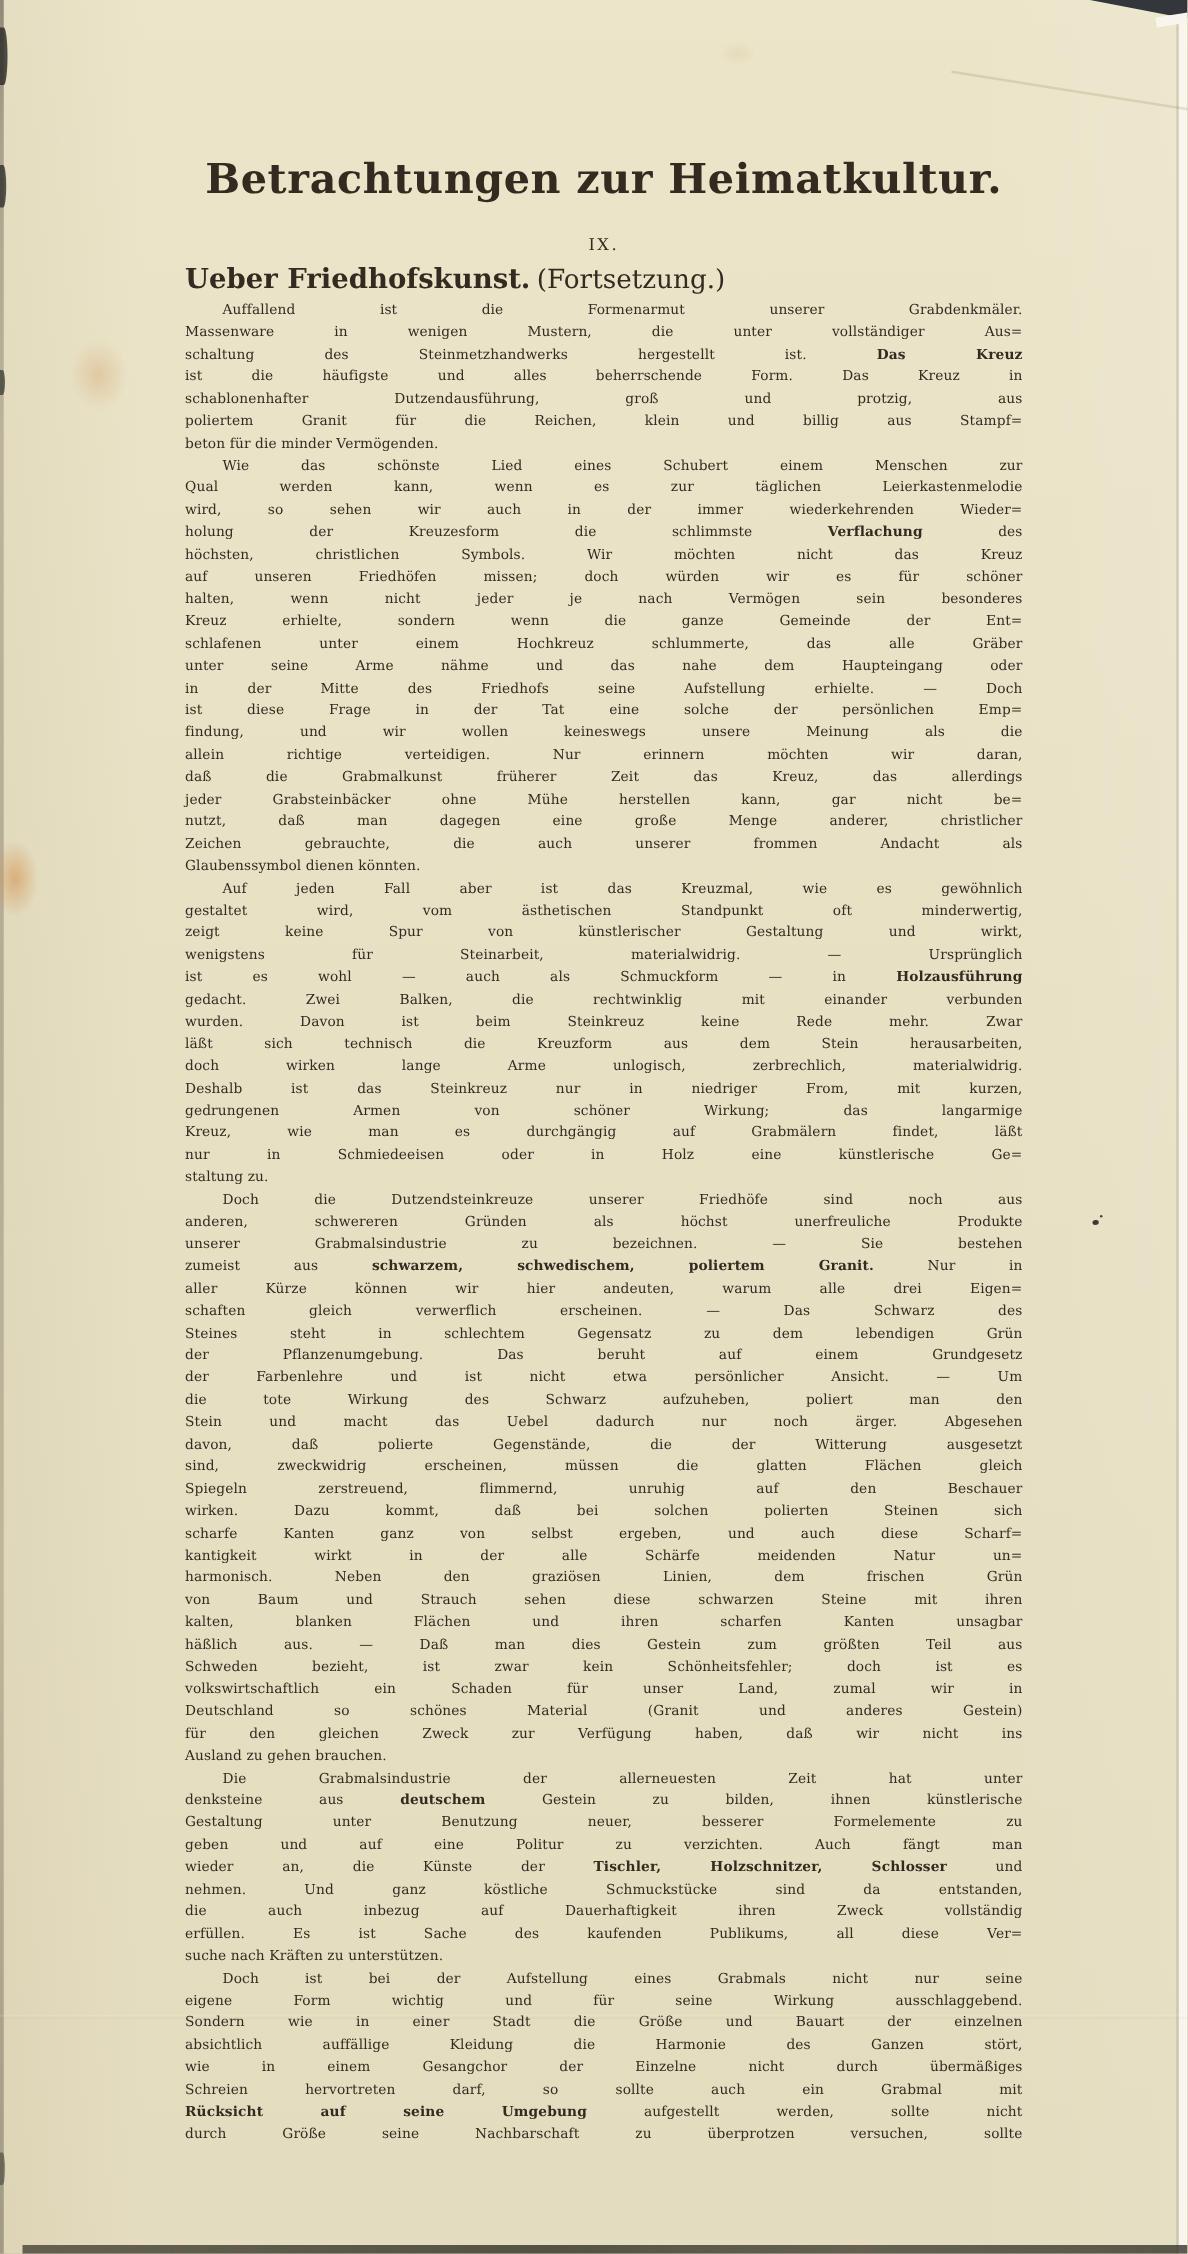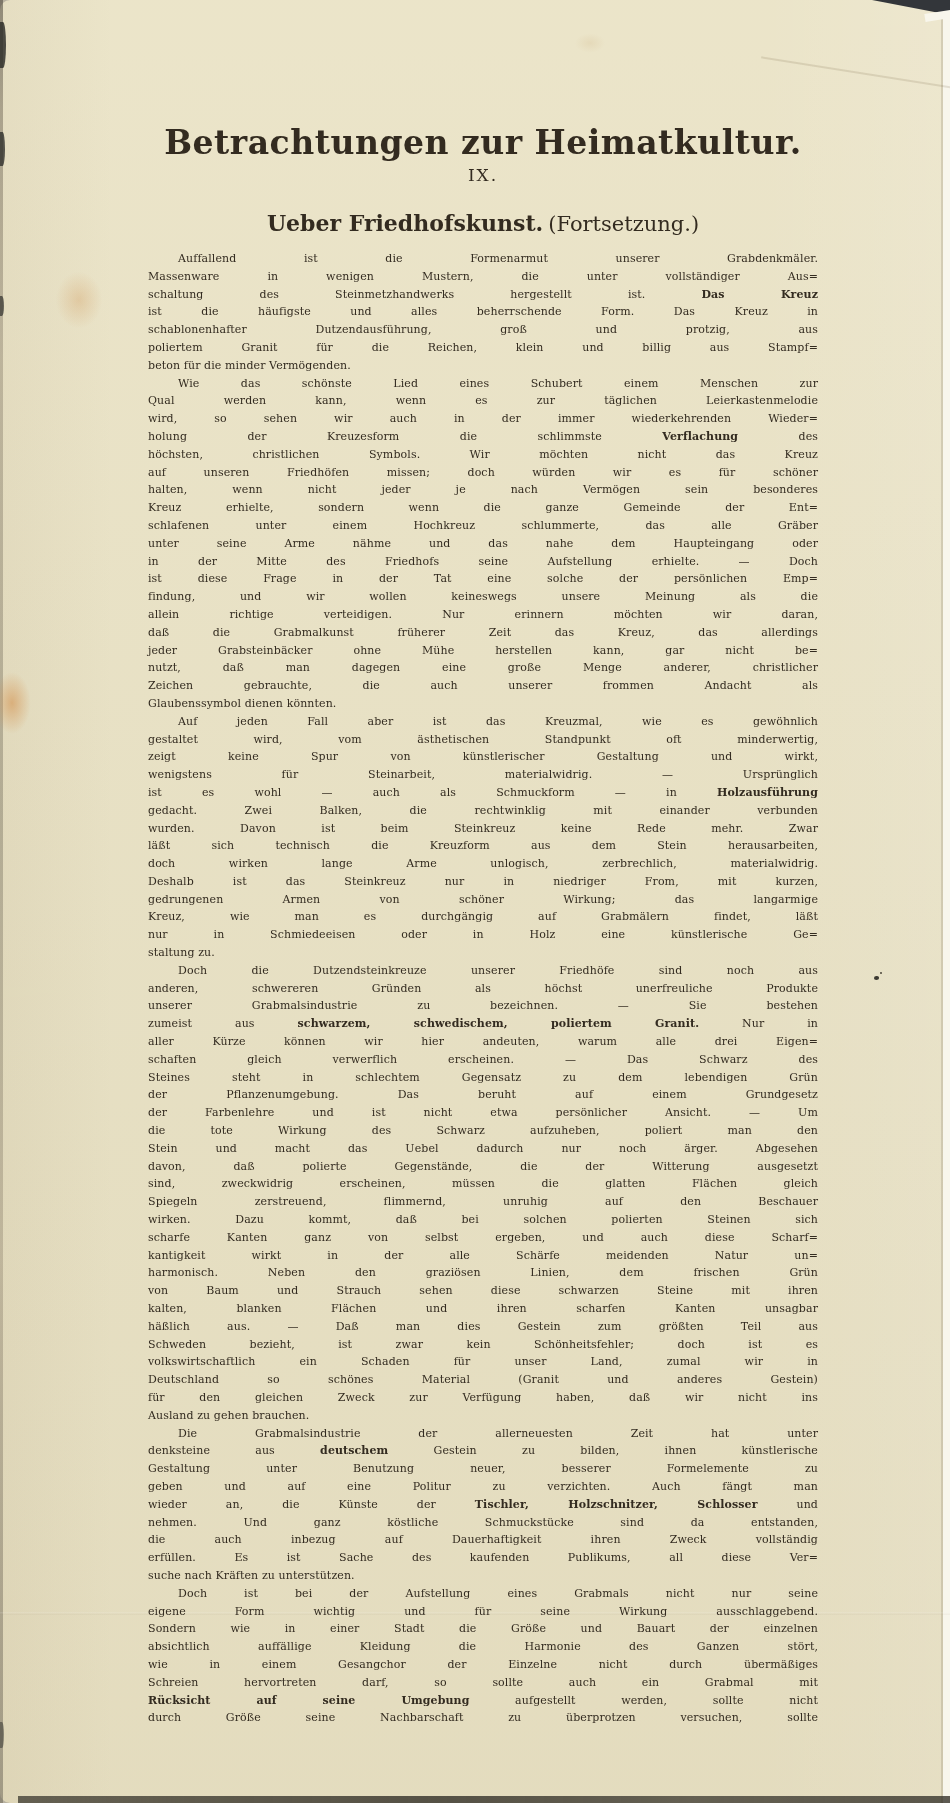--- a/index.html
+++ b/index.html
@@ -9,21 +9,20 @@
     overflow:hidden;
     background:#b9b2a0;
     font-family:"DejaVu Serif","Liberation Serif",serif;
   }
   .page{
     position:absolute;inset:0;
     background:
       linear-gradient(180deg, rgba(255,255,255,0.06) 0%, rgba(0,0,0,0.015) 55%, rgba(110,90,50,0.05) 100%),
       linear-gradient(90deg, rgba(120,95,55,0.06) 0%, rgba(0,0,0,0) 12%, rgba(0,0,0,0) 80%, rgba(255,255,255,0.10) 100%),
       #eae3c6;
-    border-radius: 10px;
   }
   
   .edge-left{position:absolute;left:0;top:0;bottom:0;width:3px;
     background:linear-gradient(180deg,#4a443a 0%,#7a7160 6%,#9d937e 20%,#8d8773 45%,#a59a83 70%,#6f695b 100%);
     opacity:.55;}
   .edge-blob{position:absolute;left:0;background:#30302c;border-radius:0 60% 60% 0;}
   .edge-blob.b1{top:22px;height:46px;width:6px;opacity:.85;}
   .edge-blob.b2{top:132px;height:34px;width:5px;opacity:.8;}
   .edge-blob.b3{top:296px;height:20px;width:4px;opacity:.7;}
   .edge-blob.b4{top:1722px;height:26px;width:4px;opacity:.5;}
@@ -46,22 +45,22 @@
     background:linear-gradient(180deg,rgba(255,255,255,0.25),rgba(110,90,55,0.10));opacity:.6;}
   .crease-d{position:absolute;right:-10px;top:72px;width:200px;height:2px;
     background:rgba(115,95,60,0.16);transform:rotate(9deg);}
   .bottom-band{position:absolute;left:18px;right:0;bottom:0;height:7px;
     background:linear-gradient(90deg,rgba(58,55,46,0.75) 0%,rgba(80,76,64,0.9) 18%,rgba(60,57,48,0.85) 45%,rgba(86,82,70,0.9) 72%,rgba(55,52,44,0.8) 100%);
     filter:blur(0.6px);}
   
   .content{position:absolute;left:148px;top:120px;width:670px;color:#332b20;}
   .title{font-size:33px;line-height:46px;font-weight:bold;text-align:center;
     letter-spacing:0.5px;margin:0;}
-  .section-number{font-size:17px;line-height:18px;text-align:center;letter-spacing:2px;}
-  .subtitle{margin-top:20px;line-height:38px;text-align:center;}
+  .section-number{margin-top:22px;font-size:13px;line-height:18px;text-align:center;letter-spacing:2px;}
+  .subtitle{margin-top:8px;line-height:18px;text-align:left;}
   .subtitle .main{font-size:22px;font-weight:bold;}
   .subtitle .note{font-size:21px;font-weight:normal;}
   .bodytext{margin-top:5px;font-size:11px;line-height:17.79px;letter-spacing:0.1px;}
   .line{text-align:justify;text-align-last:justify;}
   .line.endp{text-align-last:left;}
   .line.indent{text-indent:30px;}
   .line .bold{font-weight:bold;}
 </style>
 </head>
 <body>

